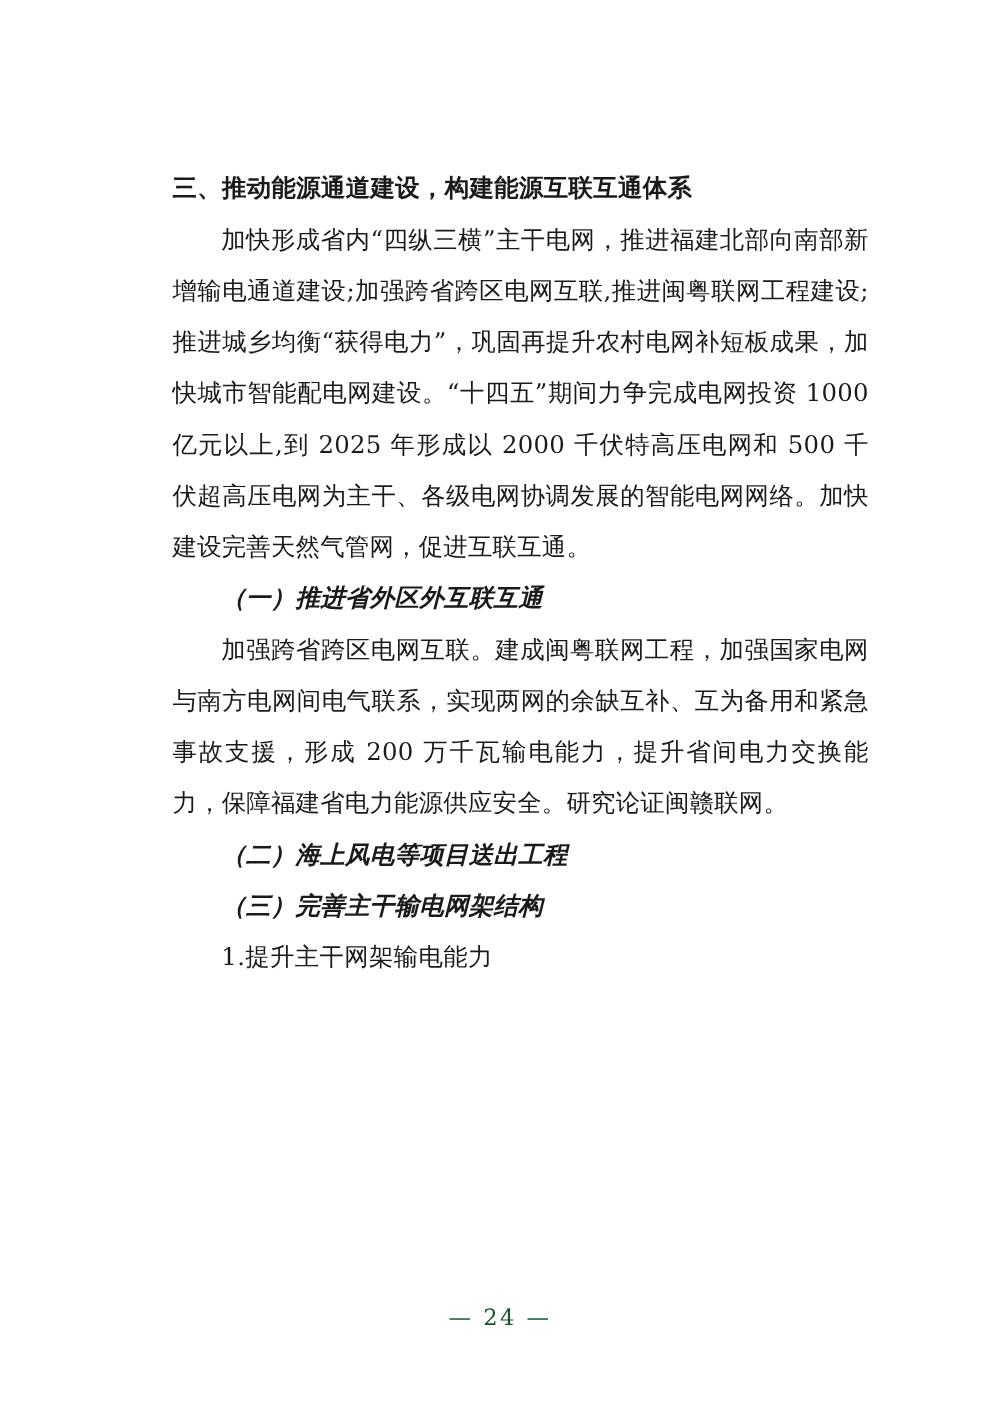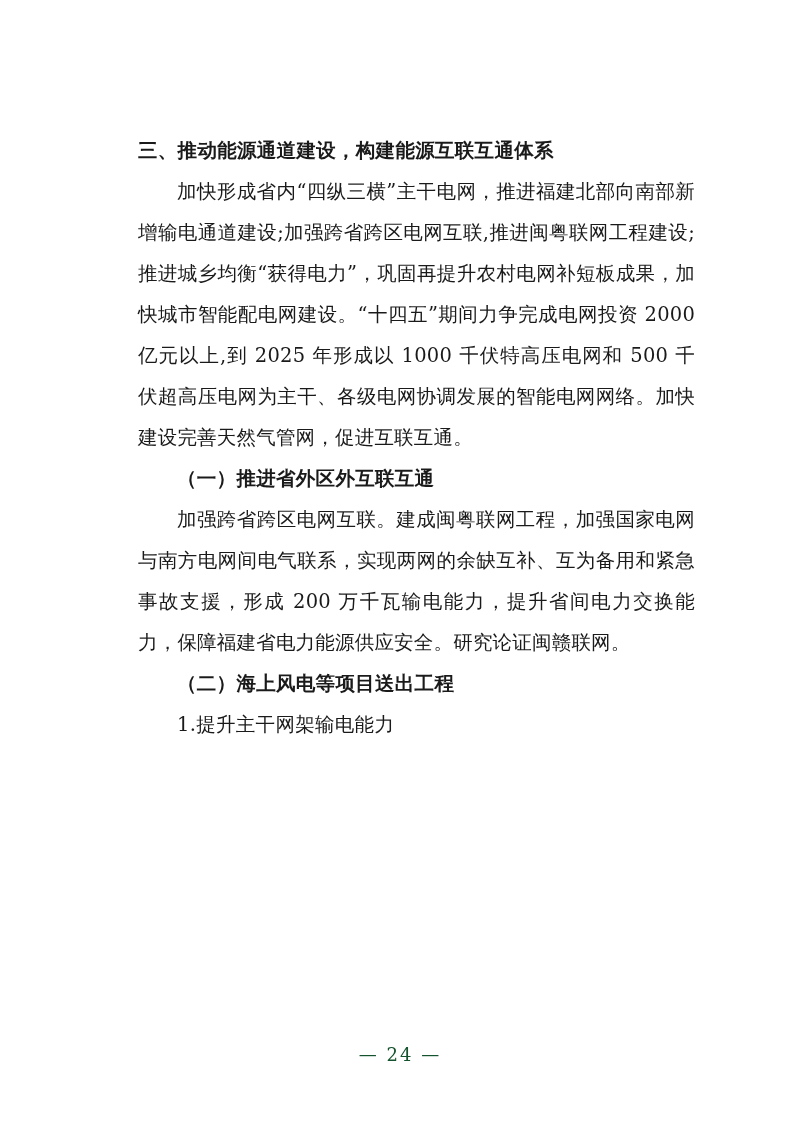--- a/index.html
+++ b/index.html
@@ -36,20 +36,21 @@
     text-indent: 0;
     letter-spacing: 0.3px;
   }
   .h-sub {
     font-weight: bold;
     font-size: 19.5px;
     line-height: 41px;
     margin: 0;
     text-indent: 2em;
     letter-spacing: 0.3px;
+    font-style: italic;
   }
   .h-subsub {
     font-weight: normal;
     font-size: 19.5px;
     line-height: 41px;
     margin: 0;
     text-indent: 2em;
     letter-spacing: 0.3px;
   }
   p.para {
@@ -69,29 +70,30 @@
   }
 </style>
 </head>
 <body>
 
 <div class="page">
   <div class="doc-body">
 
     <h2 class="h-section">三、推动能源通道建设，构建能源互联互通体系</h2>
 
-    <p class="para">加快形成省内“四纵三横”主干电网，推进福建北部向南部新增输电通道建设;加强跨省跨区电网互联,推进闽粤联网工程建设;推进城乡均衡“获得电力”，巩固再提升农村电网补短板成果，加快城市智能配电网建设。“十四五”期间力争完成电网投资 2000 亿元以上,到 2025 年形成以 1000 千伏特高压电网和 500 千伏超高压电网为主干、各级电网协调发展的智能电网网络。加快建设完善天然气管网，促进互联互通。</p>
+    <p class="para">加快形成省内“四纵三横”主干电网，推进福建北部向南部新增输电通道建设;加强跨省跨区电网互联,推进闽粤联网工程建设;推进城乡均衡“获得电力”，巩固再提升农村电网补短板成果，加快城市智能配电网建设。“十四五”期间力争完成电网投资 1000 亿元以上,到 2025 年形成以 2000 千伏特高压电网和 500 千伏超高压电网为主干、各级电网协调发展的智能电网网络。加快建设完善天然气管网，促进互联互通。</p>
 
     <h3 class="h-sub">（一）推进省外区外互联互通</h3>
 
     <p class="para">加强跨省跨区电网互联。建成闽粤联网工程，加强国家电网与南方电网间电气联系，实现两网的余缺互补、互为备用和紧急事故支援，形成 200 万千瓦输电能力，提升省间电力交换能力，保障福建省电力能源供应安全。研究论证闽赣联网。</p>
 
     <h3 class="h-sub">（二）海上风电等项目送出工程</h3>
 
 
+    <h3 class="h-sub">（三）完善主干输电网架结构</h3>
 
     <h4 class="h-subsub">1.提升主干网架输电能力</h4>
 
 
   </div>
 
   <div class="footer">— 24 —</div>
 </div>
 
 </body></html>

